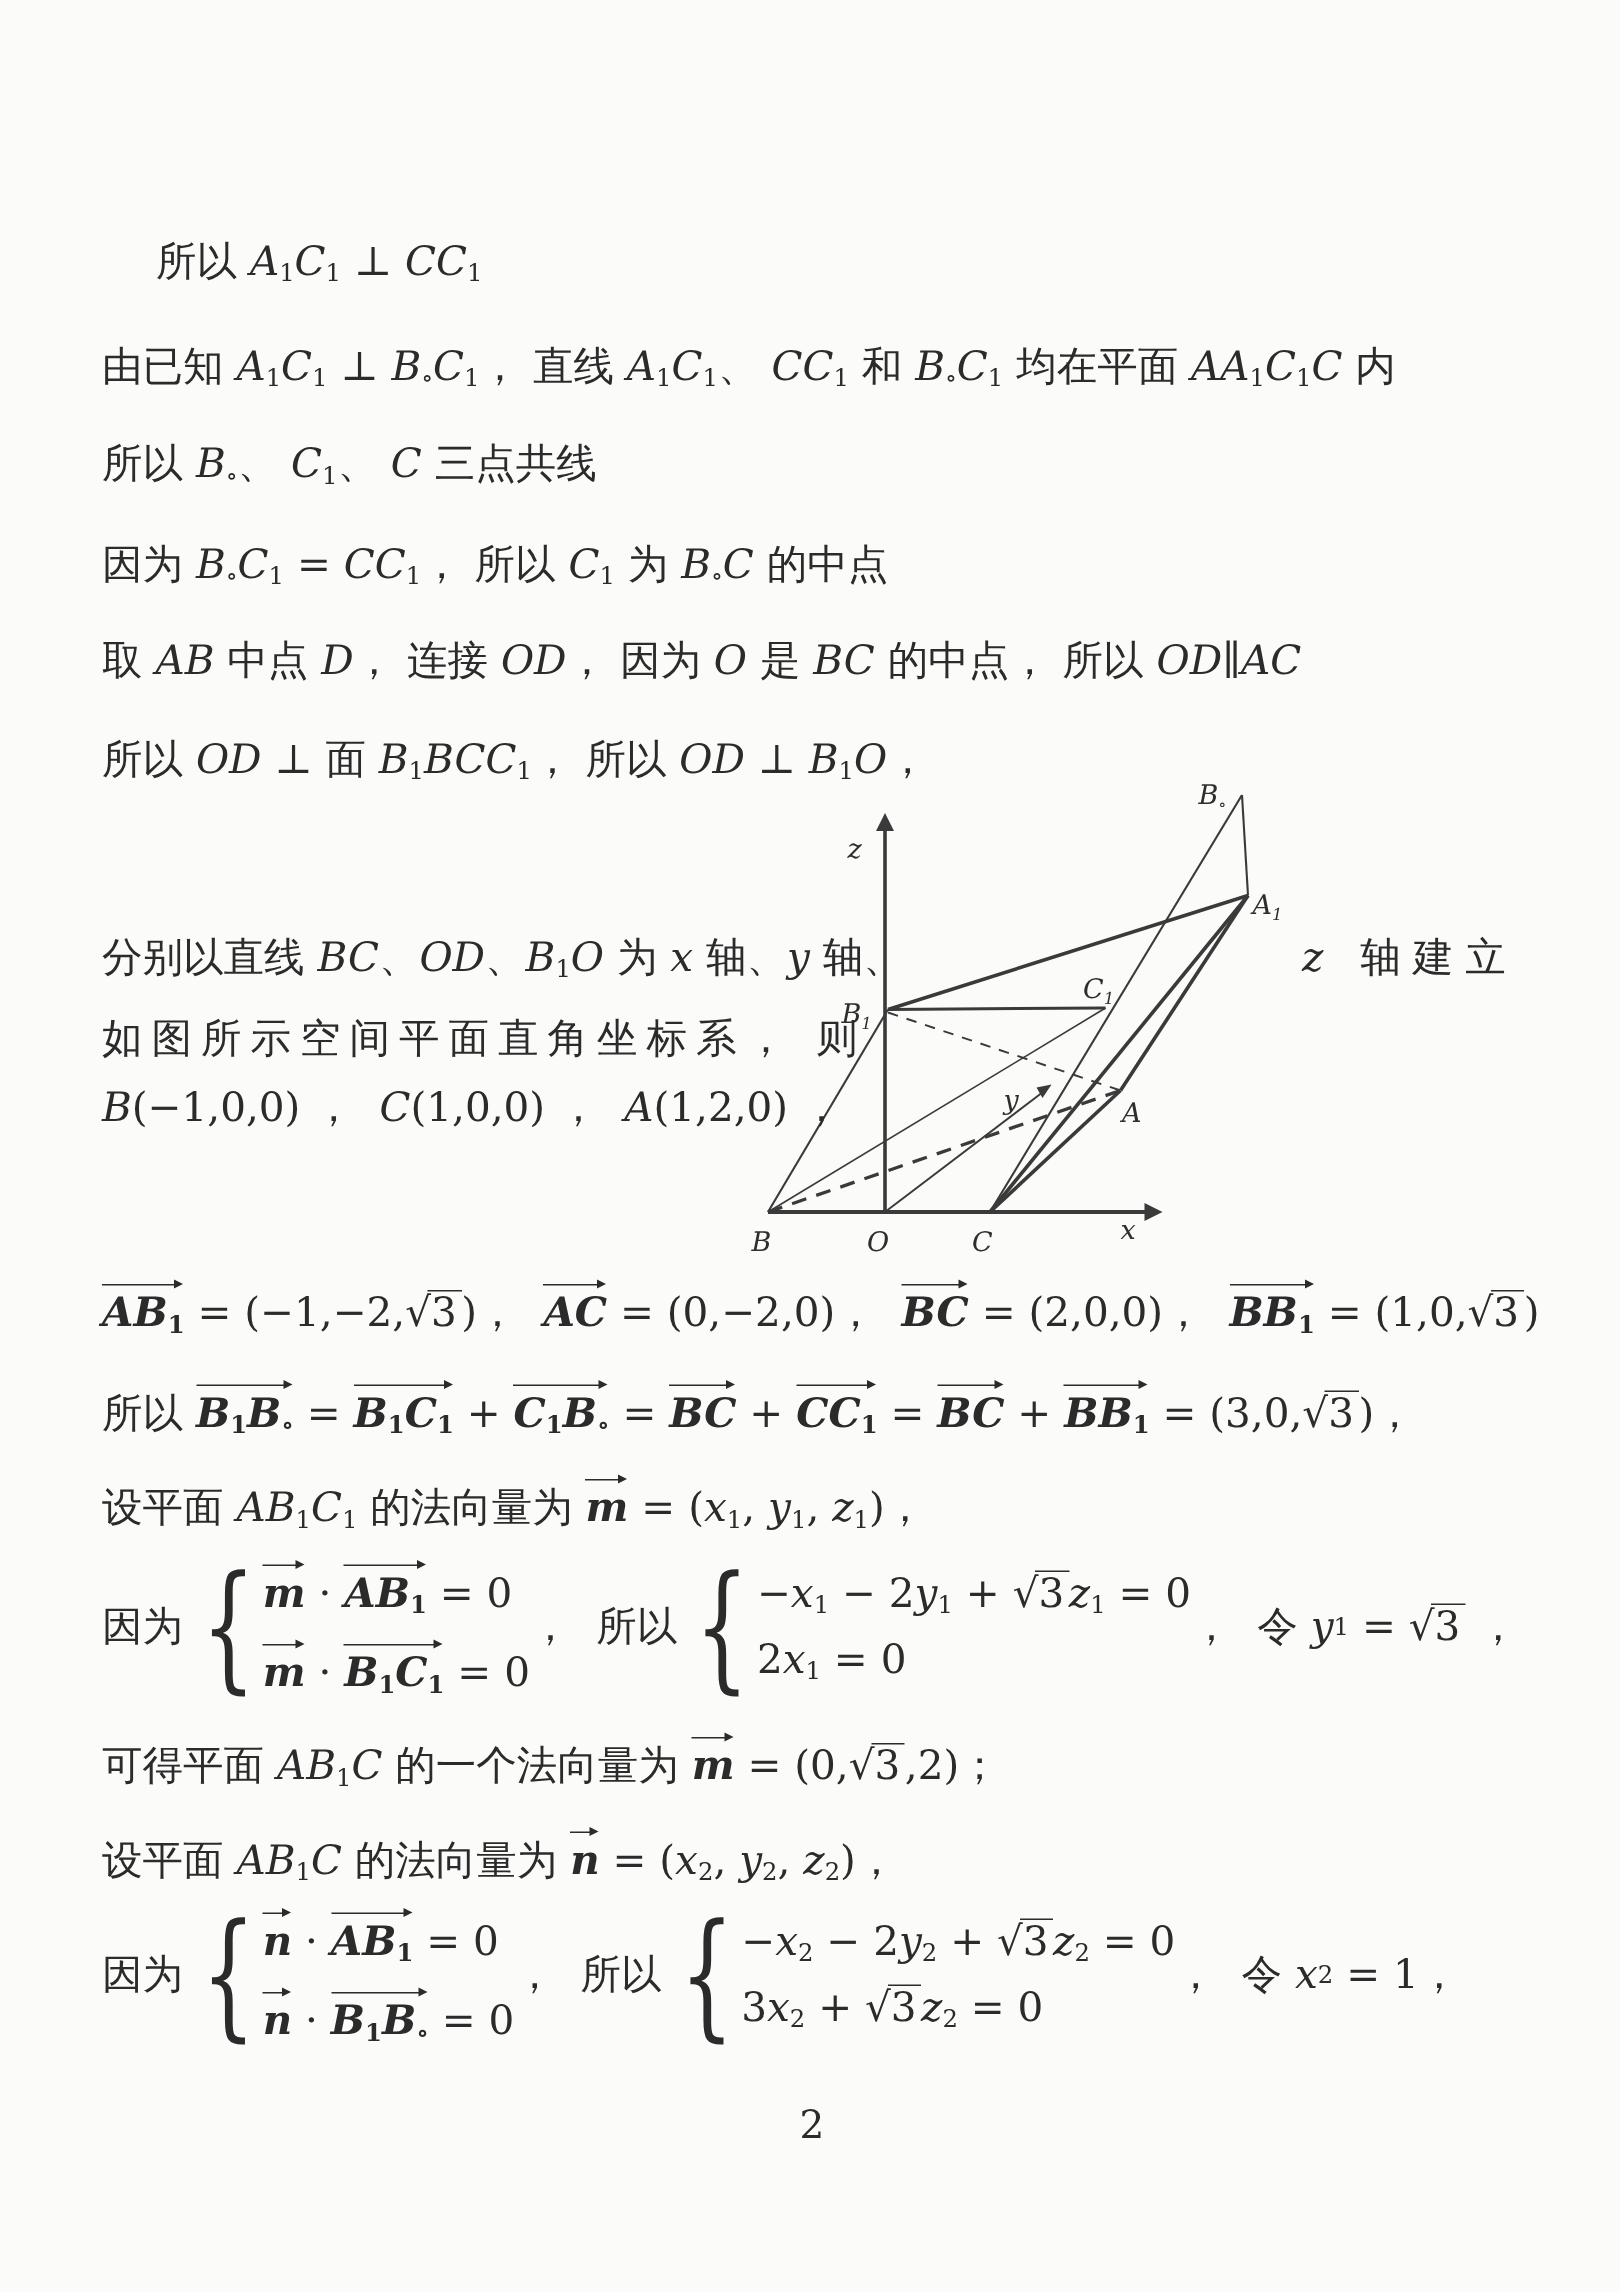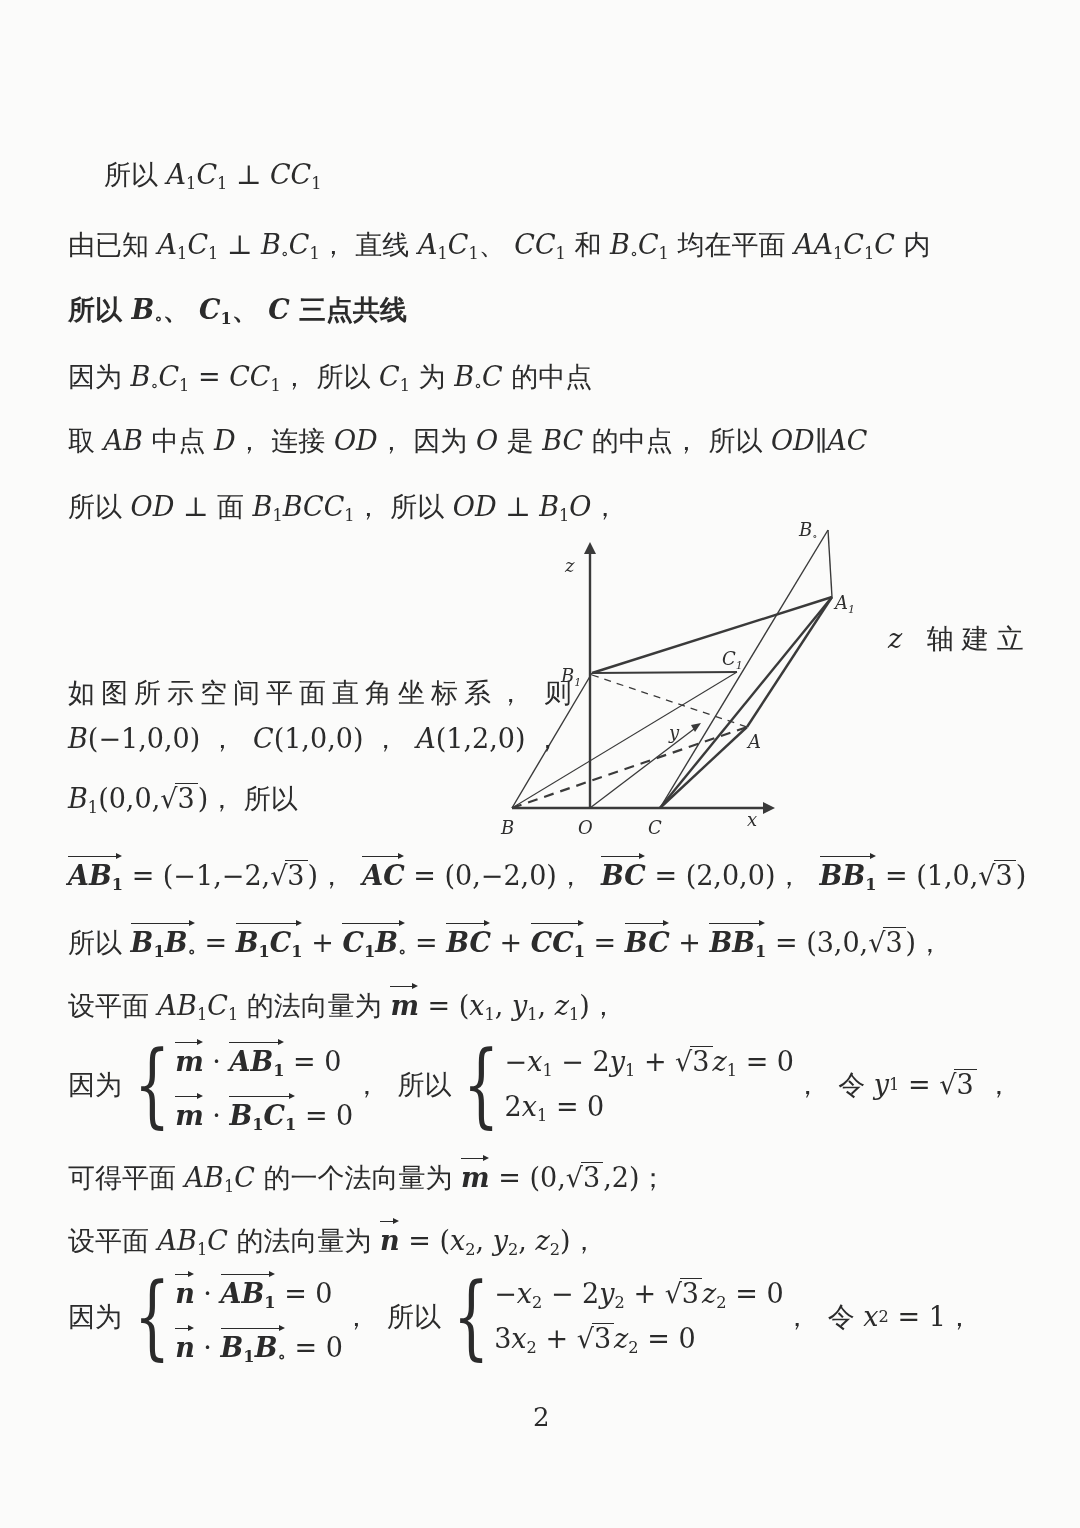--- a/index.html
+++ b/index.html
@@ -72,28 +72,28 @@
         <text x="227" y="173">C<tspan font-size="11" dy="4">1</tspan></text>
         <text x="253" y="256">A</text>
         <text x="340" y="117">A<tspan font-size="11" dy="4">1</tspan></text>
         <text x="304" y="44">B<tspan font-size="11" dy="4">∘</tspan></text>
       </g>
   </svg>
 
   <div class="pageno" style="left:533px;top:1402px;">2</div>
 <div class="line" style="top: 158px; left: 68px; margin-left: 36px;"><span class="mt">所以 </span><span class="mi">A</span><span class="sb">1</span><span class="mi">C</span><span class="sb">1</span><span class="mt"> ⊥ </span><span class="mi">CC</span><span class="sb">1</span></div>
     <div class="line" style="top: 228px; left: 68px;"><span class="mt">由已知 </span><span class="mi">A</span><span class="sb">1</span><span class="mi">C</span><span class="sb">1</span><span class="mt"> ⊥ </span><span class="mi">B</span><span class="sb">∘</span><span class="mi">C</span><span class="sb">1</span><span class="mt">， 直线 </span><span class="mi">A</span><span class="sb">1</span><span class="mi">C</span><span class="sb">1</span><span class="mt">、 </span><span class="mi">CC</span><span class="sb">1</span><span class="mt"> 和 </span><span class="mi">B</span><span class="sb">∘</span><span class="mi">C</span><span class="sb">1</span><span class="mt"> 均在平面 </span><span class="mi">AA</span><span class="sb">1</span><span class="mi">C</span><span class="sb">1</span><span class="mi">C</span><span class="mt"> 内</span></div>
-    <div class="line" style="top: 293px; left: 68px; font-weight: bold;"><span class="mt">所以 </span><span class="mi">B</span><span class="sb">∘</span><span class="mt">、 </span><span class="mi">C</span><span class="sb">1</span><span class="mt">、 </span><span class="mi">C</span><span class="mt"> 三点共线</span></div>
+    <div class="line" style="top: 293px; left: 68px;"><span class="mt">所以 </span><span class="mi">B</span><span class="sb">∘</span><span class="mt">、 </span><span class="mi">C</span><span class="sb">1</span><span class="mt">、 </span><span class="mi">C</span><span class="mt"> 三点共线</span></div>
     <div class="line" style="top: 360px; left: 68px;"><span class="mt">因为 </span><span class="mi">B</span><span class="sb">∘</span><span class="mi">C</span><span class="sb">1</span><span class="mt"> = </span><span class="mi">CC</span><span class="sb">1</span><span class="mt">， 所以 </span><span class="mi">C</span><span class="sb">1</span><span class="mt"> 为 </span><span class="mi">B</span><span class="sb">∘</span><span class="mi">C</span><span class="mt"> 的中点</span></div>
     <div class="line" style="top: 424px; left: 68px;"><span class="mt">取 </span><span class="mi">AB</span><span class="mt"> 中点 </span><span class="mi">D</span><span class="mt">， 连接 </span><span class="mi">OD</span><span class="mt">， 因为 </span><span class="mi">O</span><span class="mt"> 是 </span><span class="mi">BC</span><span class="mt"> 的中点， 所以 </span><span class="mi">OD</span><span class="mt">∥</span><span class="mi">AC</span></div>
     <div class="line" style="top: 490px; left: 68px;"><span class="mt">所以 </span><span class="mi">OD</span><span class="mt"> ⊥ 面 </span><span class="mi">B</span><span class="sb">1</span><span class="mi">BCC</span><span class="sb">1</span><span class="mt">， 所以 </span><span class="mi">OD</span><span class="mt"> ⊥ </span><span class="mi">B</span><span class="sb">1</span><span class="mi">O</span><span class="mt">，</span></div>
-    <div class="line" style="top: 622px; left: 868px; letter-spacing: 8px; margin-left: 20px;"><span class="mi">z</span><span class="mt"> 轴建立</span></div>
+    <div class="line" style="top: 622px; left: 68px;"><span class="mt">分别以直线 </span><span class="mi">BC</span><span class="mt">、</span><span class="mi">OD</span><span class="mt">、</span><span class="mi">B</span><span class="sb">1</span><span class="mi">O</span><span class="mt"> 为 </span><span class="mi">x</span><span class="mt"> 轴、</span><span class="mi">y</span><span class="mt"> 轴、</span></div>
+    <div class="line" style="top: 622px; left: 868px; letter-spacing: 8px;"><span class="mi">z</span><span class="mt"> 轴建立</span></div>
     <div class="line" style="top: 676px; left: 68px; letter-spacing: 6px;"><span class="mt">如图所示空间平面直角坐标系， 则</span></div>
     <div class="line" style="top: 722px; left: 68px; text-align: center;"><span class="mi">B</span><span class="mt">(−1,0,0) ，  </span><span class="mi">C</span><span class="mt">(1,0,0) ，  </span><span class="mi">A</span><span class="mt">(1,2,0) ，</span></div>
-    <div class="line" style="top: 782px; left: 68px;"><span class="mi">B</span><span class="sb">1</span><span class="mt">(0,0,</span><span class="sqrt"><span class="rs">√</span><span class="rad">3</span></span><span class="mt">)， 所以</span></div>
     <div class="line" style="top: 850px; left: 68px;"><span class="vec"><span class="varr"></span><span class="vbody"><span class="mi">AB</span><span class="sb">1</span></span></span><span class="mt"> = (−1,−2,</span><span class="sqrt"><span class="rs">√</span><span class="rad">3</span></span><span class="mt">)，  </span><span class="vec"><span class="varr"></span><span class="vbody"><span class="mi">AC</span></span></span><span class="mt"> = (0,−2,0)，  </span><span class="vec"><span class="varr"></span><span class="vbody"><span class="mi">BC</span></span></span><span class="mt"> = (2,0,0)，  </span><span class="vec"><span class="varr"></span><span class="vbody"><span class="mi">BB</span><span class="sb">1</span></span></span><span class="mt"> = (1,0,</span><span class="sqrt"><span class="rs">√</span><span class="rad">3</span></span><span class="mt">)</span></div>
     <div class="line" style="top: 917px; left: 68px;"><span class="mt">所以 </span><span class="vec"><span class="varr"></span><span class="vbody"><span class="mi">B</span><span class="sb">1</span><span class="mi">B</span><span class="sb">∘</span></span></span><span class="mt"> = </span><span class="vec"><span class="varr"></span><span class="vbody"><span class="mi">B</span><span class="sb">1</span><span class="mi">C</span><span class="sb">1</span></span></span><span class="mt"> + </span><span class="vec"><span class="varr"></span><span class="vbody"><span class="mi">C</span><span class="sb">1</span><span class="mi">B</span><span class="sb">∘</span></span></span><span class="mt"> = </span><span class="vec"><span class="varr"></span><span class="vbody"><span class="mi">BC</span></span></span><span class="mt"> + </span><span class="vec"><span class="varr"></span><span class="vbody"><span class="mi">CC</span><span class="sb">1</span></span></span><span class="mt"> = </span><span class="vec"><span class="varr"></span><span class="vbody"><span class="mi">BC</span></span></span><span class="mt"> + </span><span class="vec"><span class="varr"></span><span class="vbody"><span class="mi">BB</span><span class="sb">1</span></span></span><span class="mt"> = (3,0,</span><span class="sqrt"><span class="rs">√</span><span class="rad">3</span></span><span class="mt">)，</span></div>
     <div class="line" style="top: 980px; left: 68px;"><span class="mt">设平面 </span><span class="mi">AB</span><span class="sb">1</span><span class="mi">C</span><span class="sb">1</span><span class="mt"> 的法向量为 </span><span class="vec"><span class="varr"></span><span class="vbody"><span class="mi">m</span></span></span><span class="mt"> = (</span><span class="mi">x</span><span class="sb">1</span><span class="mt">, </span><span class="mi">y</span><span class="sb">1</span><span class="mt">, </span><span class="mi">z</span><span class="sb">1</span><span class="mt">)，</span></div>
     <div class="line lineflex" style="top: 1038px; left: 68px; height: 94px;"><span class="mt">因为 </span><span class="cases"><span class="brace">{</span><span class="ccol"><span class="crow"><span class="vec"><span class="varr"></span><span class="vbody"><span class="mi">m</span></span></span><span class="mt"> · </span><span class="vec"><span class="varr"></span><span class="vbody"><span class="mi">AB</span><span class="sb">1</span></span></span><span class="mt"> = 0</span></span><span class="crow"><span class="vec"><span class="varr"></span><span class="vbody"><span class="mi">m</span></span></span><span class="mt"> · </span><span class="vec"><span class="varr"></span><span class="vbody"><span class="mi">B</span><span class="sb">1</span><span class="mi">C</span><span class="sb">1</span></span></span><span class="mt"> = 0</span></span></span></span><span class="mt">，  所以 </span><span class="cases"><span class="brace">{</span><span class="ccol"><span class="crow"><span class="mt">−</span><span class="mi">x</span><span class="sb">1</span><span class="mt"> − 2</span><span class="mi">y</span><span class="sb">1</span><span class="mt"> + </span><span class="sqrt"><span class="rs">√</span><span class="rad">3</span></span><span class="mi">z</span><span class="sb">1</span><span class="mt"> = 0</span></span><span class="crow"><span class="mt">2</span><span class="mi">x</span><span class="sb">1</span><span class="mt"> = 0</span></span></span></span><span class="mt">，  令 </span><span class="mi">y</span><span class="sb">1</span><span class="mt"> = </span><span class="sqrt"><span class="rs">√</span><span class="rad">3</span></span><span class="mt"> ，</span></div>
     <div class="line" style="top: 1152px; left: 68px;"><span class="mt">可得平面 </span><span class="mi">AB</span><span class="sb">1</span><span class="mi">C</span><span class="mt"> 的一个法向量为 </span><span class="vec"><span class="varr"></span><span class="vbody"><span class="mi">m</span></span></span><span class="mt"> = (0,</span><span class="sqrt"><span class="rs">√</span><span class="rad">3</span></span><span class="mt">,2)；</span></div>
     <div class="line" style="top: 1215px; left: 68px;"><span class="mt">设平面 </span><span class="mi">AB</span><span class="sb">1</span><span class="mi">C</span><span class="mt"> 的法向量为 </span><span class="vec"><span class="varr"></span><span class="vbody"><span class="mi">n</span></span></span><span class="mt"> = (</span><span class="mi">x</span><span class="sb">2</span><span class="mt">, </span><span class="mi">y</span><span class="sb">2</span><span class="mt">, </span><span class="mi">z</span><span class="sb">2</span><span class="mt">)，</span></div>
     <div class="line lineflex" style="top: 1270px; left: 68px; height: 94px;"><span class="mt">因为 </span><span class="cases"><span class="brace">{</span><span class="ccol"><span class="crow"><span class="vec"><span class="varr"></span><span class="vbody"><span class="mi">n</span></span></span><span class="mt"> · </span><span class="vec"><span class="varr"></span><span class="vbody"><span class="mi">AB</span><span class="sb">1</span></span></span><span class="mt"> = 0</span></span><span class="crow"><span class="vec"><span class="varr"></span><span class="vbody"><span class="mi">n</span></span></span><span class="mt"> · </span><span class="vec"><span class="varr"></span><span class="vbody"><span class="mi">B</span><span class="sb">1</span><span class="mi">B</span><span class="sb">∘</span></span></span><span class="mt"> = 0</span></span></span></span><span class="mt">，  所以 </span><span class="cases"><span class="brace">{</span><span class="ccol"><span class="crow"><span class="mt">−</span><span class="mi">x</span><span class="sb">2</span><span class="mt"> − 2</span><span class="mi">y</span><span class="sb">2</span><span class="mt"> + </span><span class="sqrt"><span class="rs">√</span><span class="rad">3</span></span><span class="mi">z</span><span class="sb">2</span><span class="mt"> = 0</span></span><span class="crow"><span class="mt">3</span><span class="mi">x</span><span class="sb">2</span><span class="mt"> + </span><span class="sqrt"><span class="rs">√</span><span class="rad">3</span></span><span class="mi">z</span><span class="sb">2</span><span class="mt"> = 0</span></span></span></span><span class="mt">，  令 </span><span class="mi">x</span><span class="sb">2</span><span class="mt"> = 1，</span></div>
   </div>
 
 </body></html>

